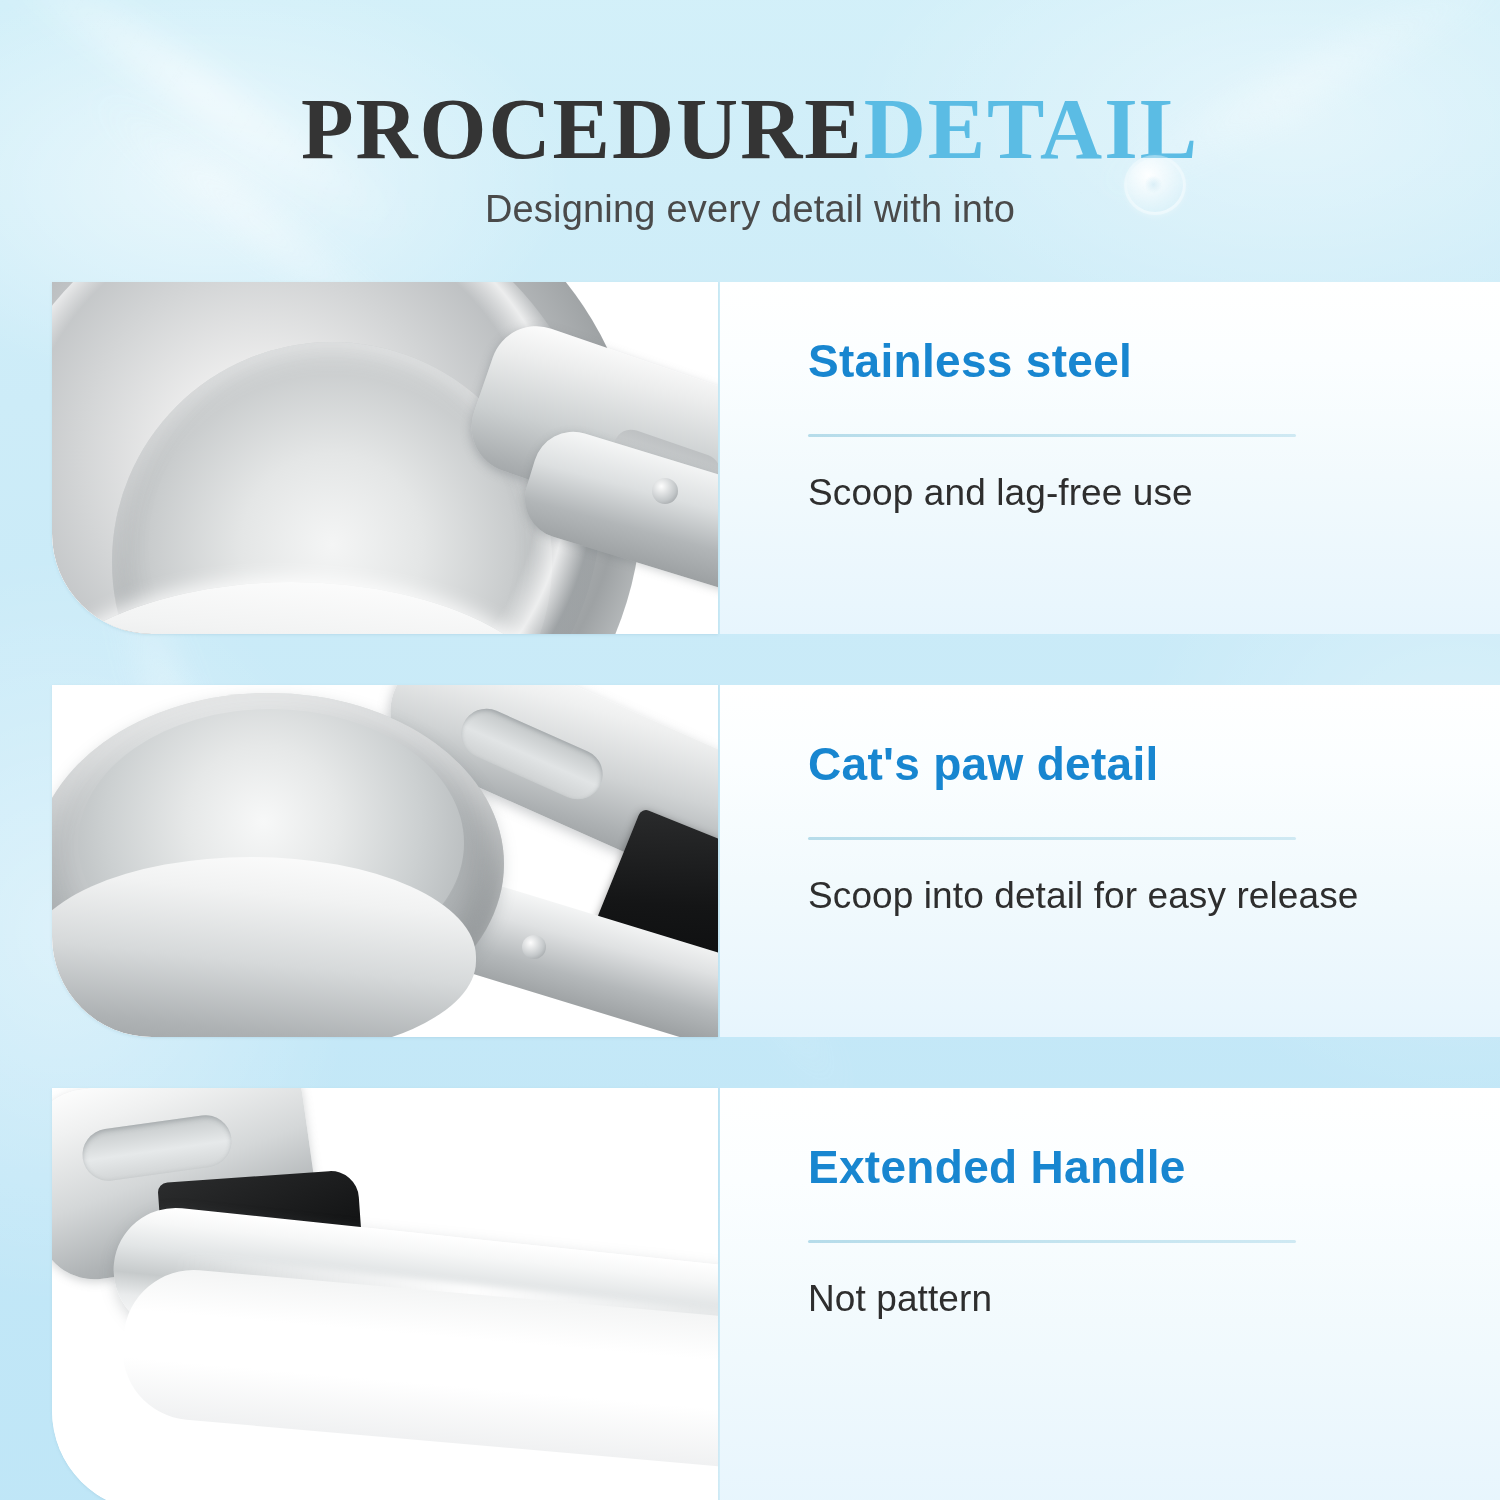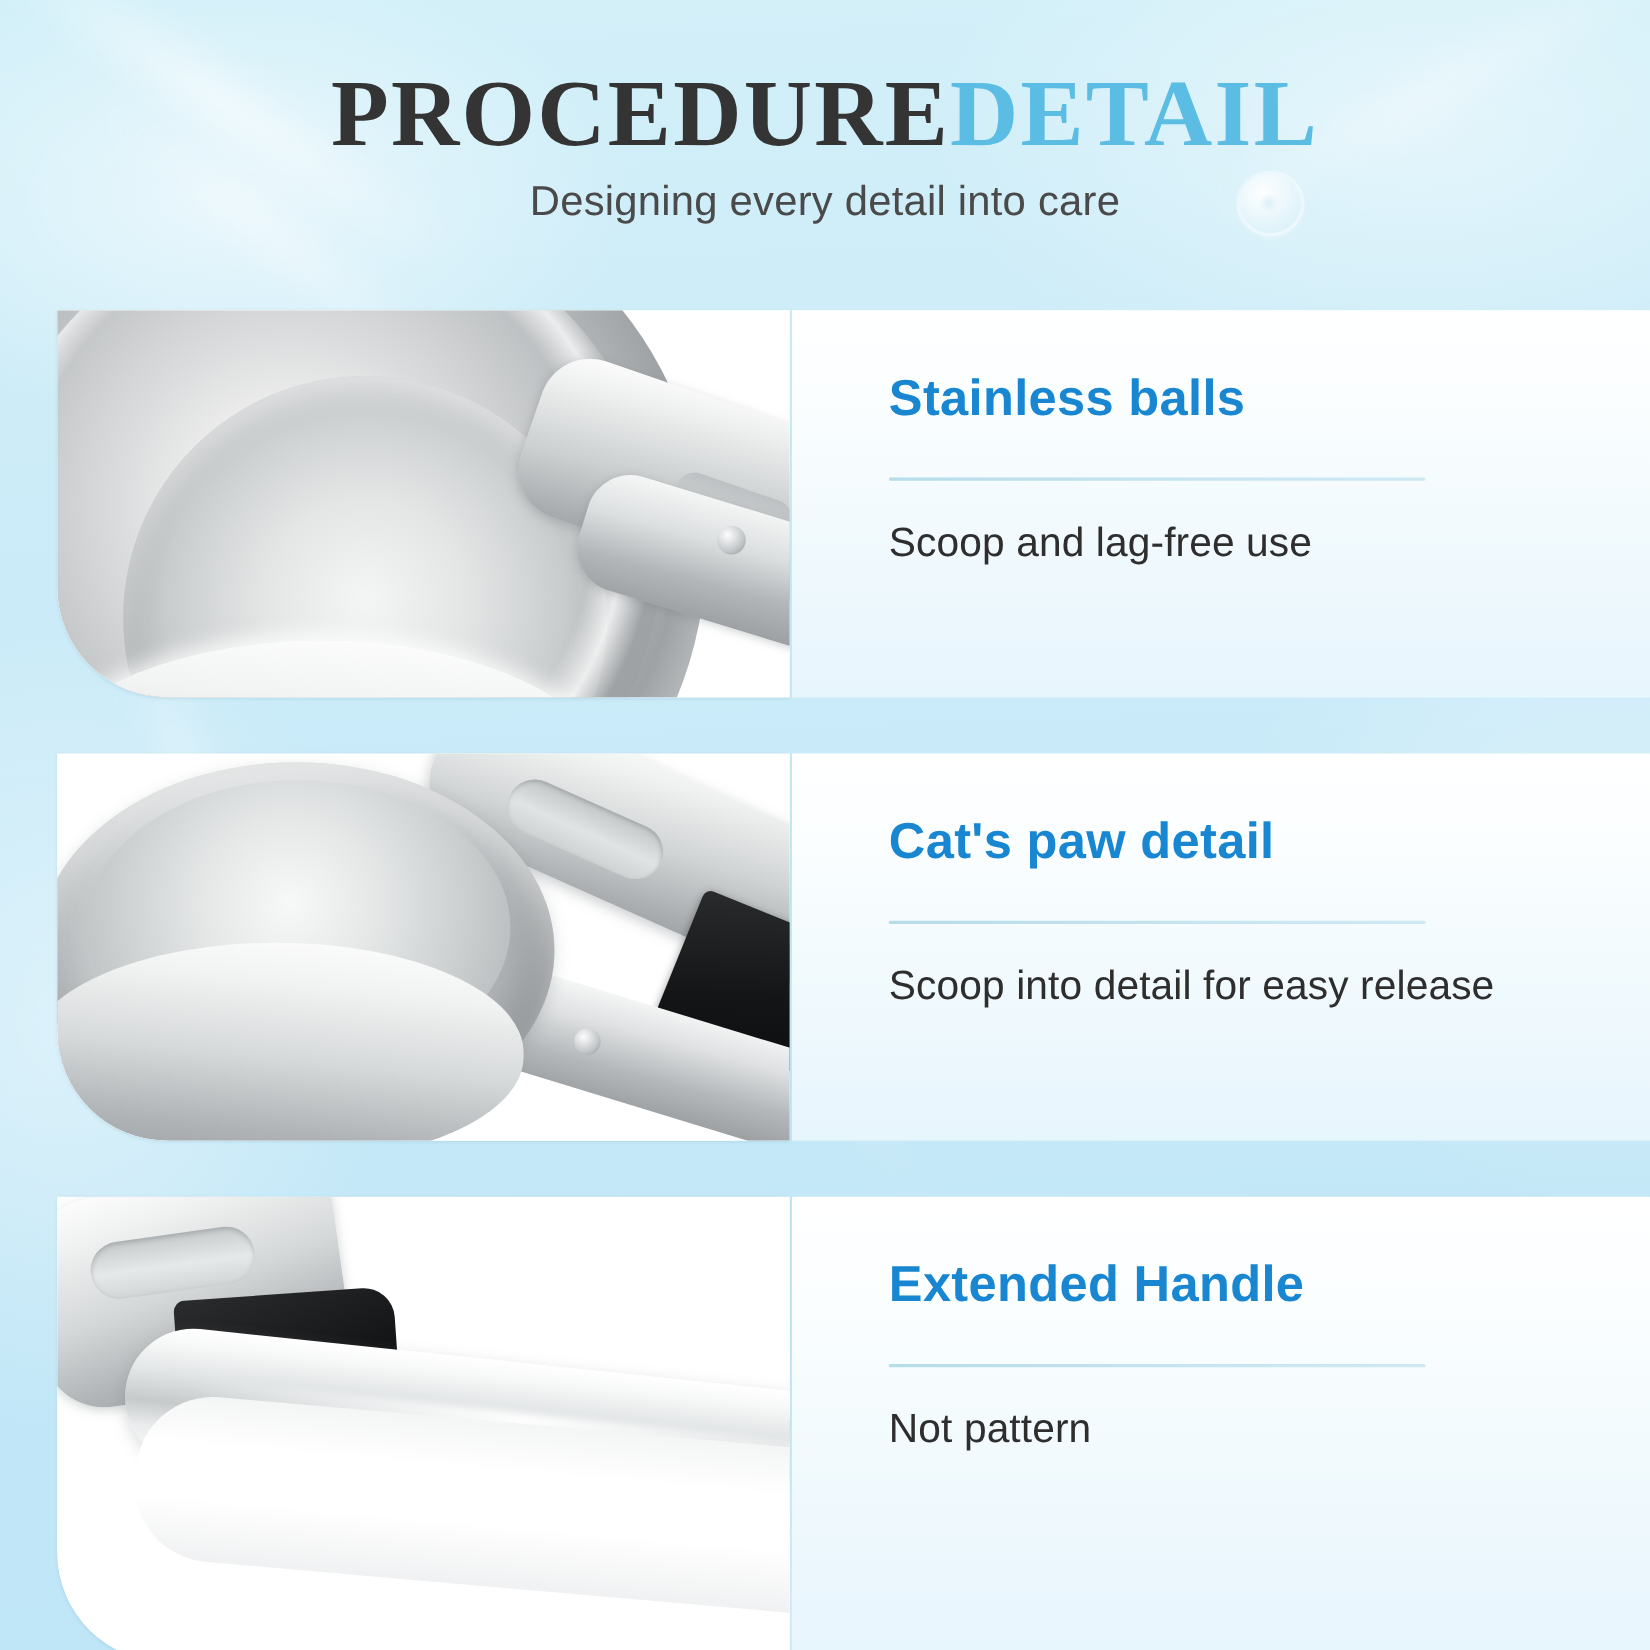--- a/index.html
+++ b/index.html
@@ -25,21 +25,21 @@
   .s1{left:-60px;top:70px;width:520px;height:42px;transform:rotate(34deg);}
   .s2{left:30px;top:210px;width:460px;height:30px;transform:rotate(38deg);opacity:.7;}
   .s3{left:1050px;top:60px;width:520px;height:38px;transform:rotate(-28deg);opacity:.6;}
   .s4{left:-40px;top:700px;width:430px;height:34px;transform:rotate(72deg);opacity:.65;}
   .s5{left:120px;top:1180px;width:560px;height:40px;transform:rotate(-22deg);opacity:.55;}
   .s6{left:980px;top:1260px;width:620px;height:44px;transform:rotate(18deg);opacity:.5;}
   .s7{left:560px;top:940px;width:380px;height:26px;transform:rotate(58deg);opacity:.45;}
 
   
   .header{position:absolute;left:0;top:0;width:1500px;text-align:center;}
-  .title{margin:0;padding-top:58px;
+  .title{margin:0;padding-top:84px;
          font-family:"Liberation Serif","DejaVu Serif",serif;
          font-weight:700;font-size:86px;letter-spacing:2px;line-height:1.05;
          white-space:nowrap;}
   .t-dark{color:#343434;}
   .t-blue{color:#5bbce4;}
   .subtitle{margin:14px 0 0;font-size:38px;color:#4a4a4a;font-weight:400;letter-spacing:.2px;}
 
   .droplet{position:absolute;left:1127px;top:158px;width:56px;height:54px;border-radius:50%;
            background:radial-gradient(circle at 38% 32%, rgba(255,255,255,.95), rgba(255,255,255,.30) 55%, rgba(255,255,255,.05) 78%);
            box-shadow:0 0 0 3px rgba(255,255,255,.35), 0 2px 8px rgba(255,255,255,.5);
@@ -186,41 +186,41 @@
     <div class="streak s2"></div>
     <div class="streak s3"></div>
     <div class="streak s4"></div>
     <div class="streak s5"></div>
     <div class="streak s6"></div>
     <div class="streak s7"></div>
   </div>
 
   <div class="header">
     <h1 class="title"><span class="t-dark">PROCEDURE</span><span class="t-blue">DETAIL</span></h1>
-    <p class="subtitle">Designing every detail into care</p>
+    <p class="subtitle">Designing every detail with into</p>
   </div>
   <div class="droplet"></div>
 
   <div class="row r1">
     <div class="photo-card">
       <div class="photo">
         <div class="metal-bg"></div>
         <div class="p1-bowl"></div>
         <div class="p1-inner"></div>
         <div class="p1-ring"></div>
         <div class="p1-handle"></div>
         <div class="p1-slot"></div>
         <div class="p1-handle2"></div>
         <div class="p1-rivet"></div>
         <div class="p1-lip"></div>
       </div>
     </div>
     <div class="text-panel">
       <div class="text-inner">
-        <h2 class="feat-title">Stainless balls</h2>
+        <h2 class="feat-title">Stainless steel</h2>
         <div class="rule"></div>
         <p class="feat-desc">Scoop and lag-free use</p>
       </div>
     </div>
   </div>
 
   <div class="row r2">
     <div class="photo-card">
       <div class="photo">
         <div class="metal-bg"></div>

